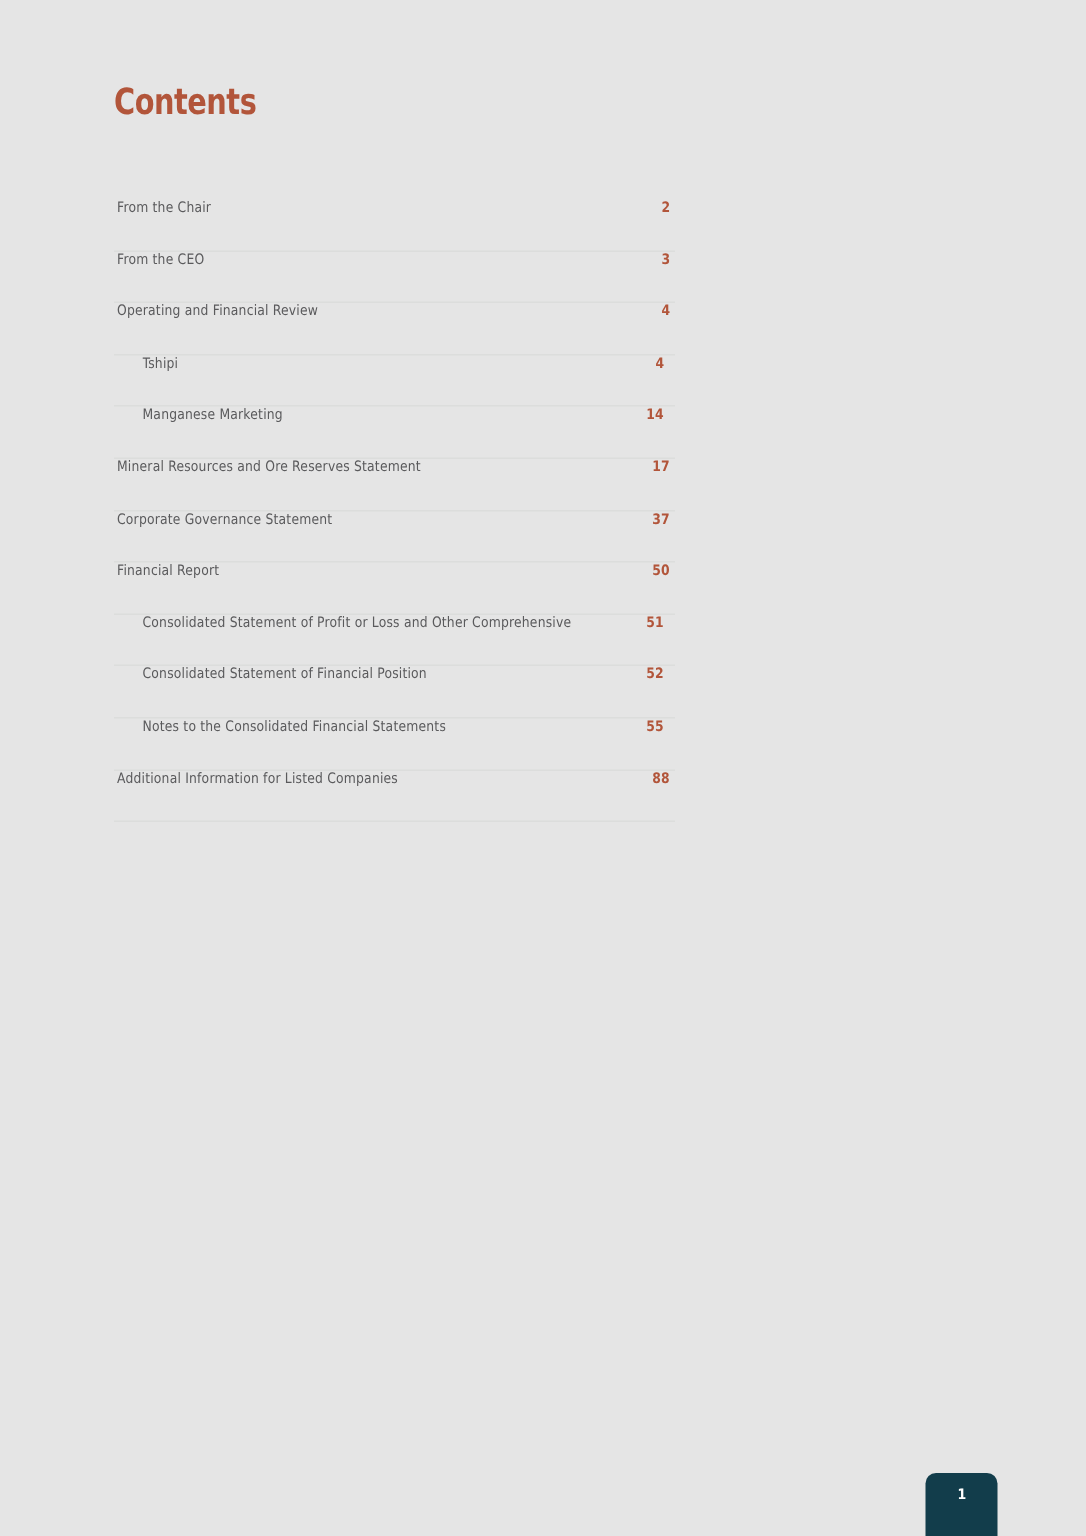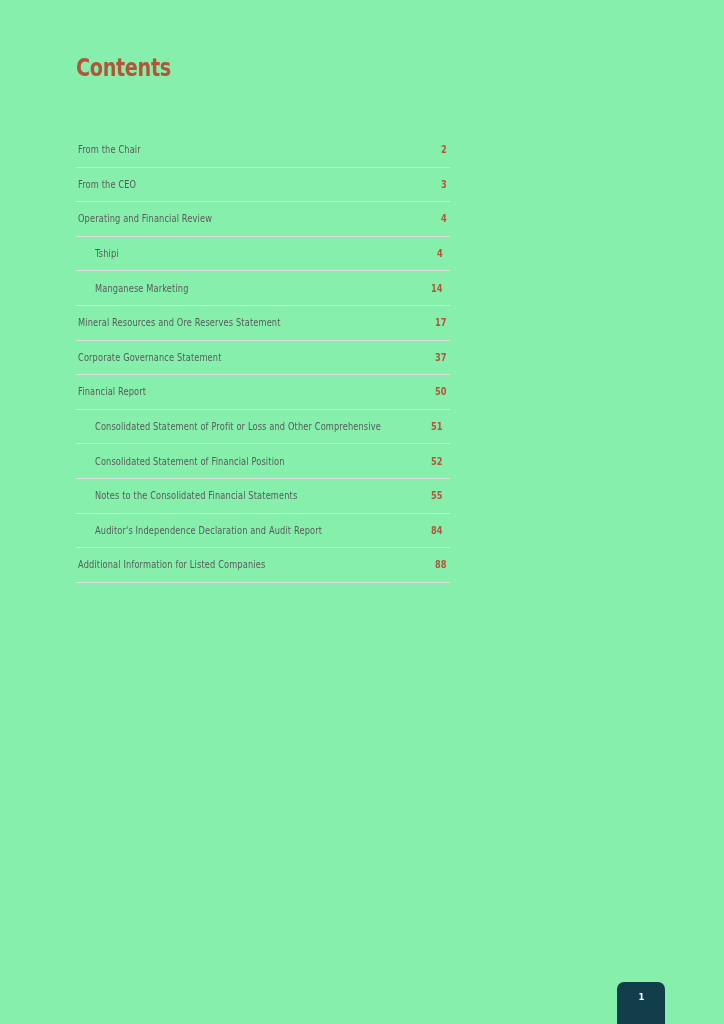--- a/index.html
+++ b/index.html
@@ -12,21 +12,21 @@
     height: 1024px;
     background: #f8f9f7;
     font-family: "Liberation Sans", sans-serif;
     overflow: hidden;
     position: relative;
   }
 
   .page {
     position: absolute;
     inset: 0;
-    background: #86efac;
+    background: #e5e5e5;
     padding-left: 11px;
   }
 
   
   .page-title {
     position: absolute;
     left: 76px;
     top: 54px;
     font-family: "DejaVu Sans", sans-serif;
     font-size: 24px;
@@ -42,21 +42,21 @@
   .toc {
     position: absolute;
     left: 76px;
     top: 133px;
     width: 374px;
   }
 
   .toc-row {
     position: relative;
     display: flex;
-    align-items: center;
+    align-items: flex-start;
     justify-content: space-between;
     height: 34.6px;
     border-bottom: 1px solid #dcdddc;
     box-sizing: border-box;
   }
 
   .toc-label {
     font-family: "DejaVu Sans", sans-serif;
     font-size: 9.6px;
     font-weight: 400;
@@ -156,24 +156,20 @@
         <span class="toc-page">51</span>
       </div>
       <div class="toc-row level-2">
         <span class="toc-label">Consolidated Statement of Financial Position</span>
         <span class="toc-page">52</span>
       </div>
       <div class="toc-row level-2">
         <span class="toc-label">Notes to the Consolidated Financial Statements</span>
         <span class="toc-page">55</span>
       </div>
-      <div class="toc-row level-2">
-        <span class="toc-label">Auditor's Independence Declaration and Audit Report</span>
-        <span class="toc-page">84</span>
-      </div>
       <div class="toc-row level-1">
         <span class="toc-label">Additional Information for Listed Companies</span>
         <span class="toc-page">88</span>
       </div>
     </div>
 
   <div class="page-tab">
     <span class="page-tab-number">1</span>
   </div>
 

